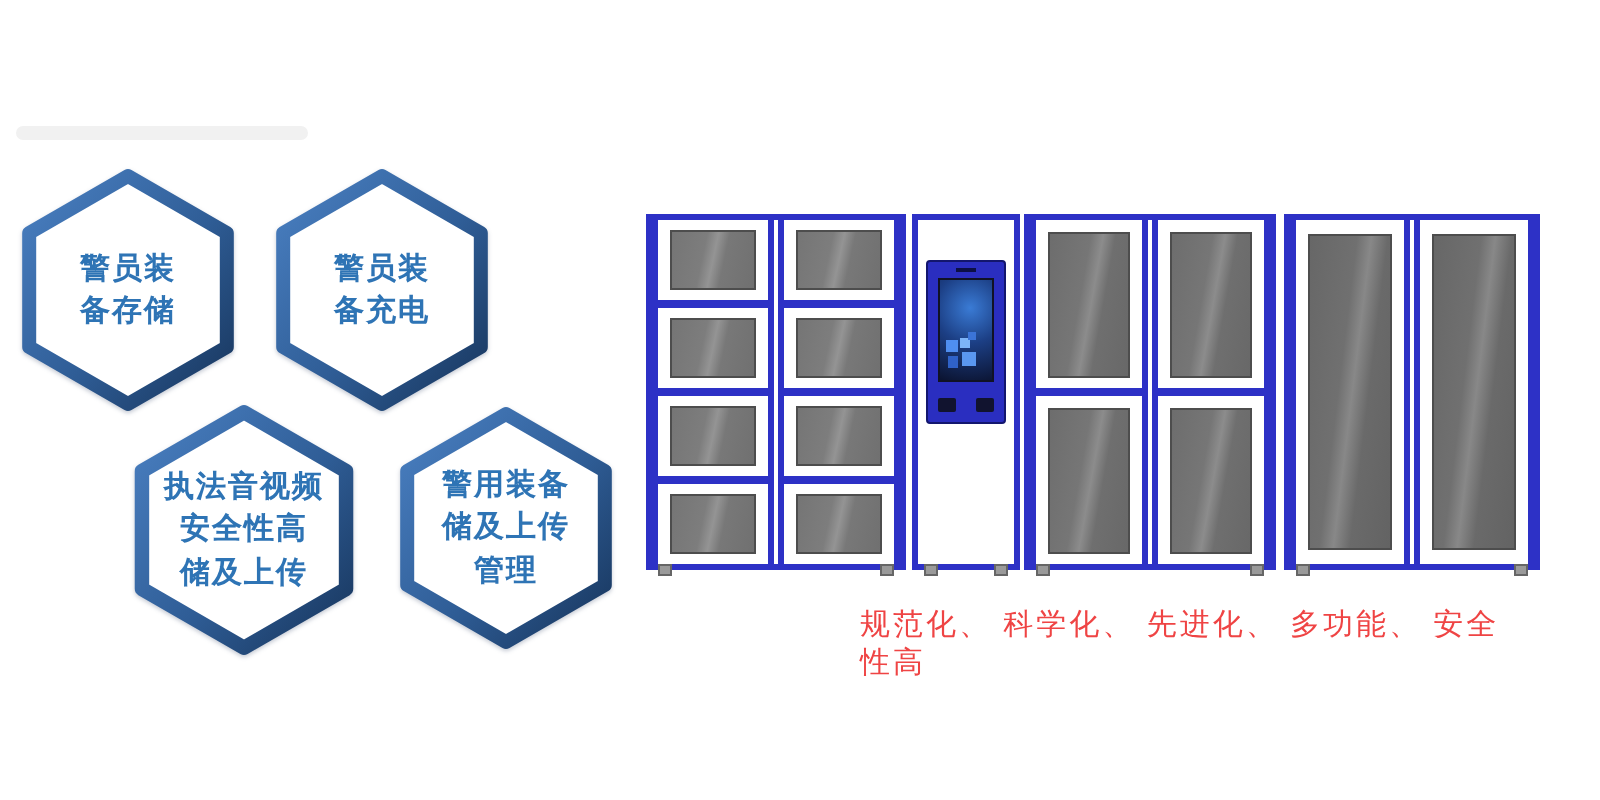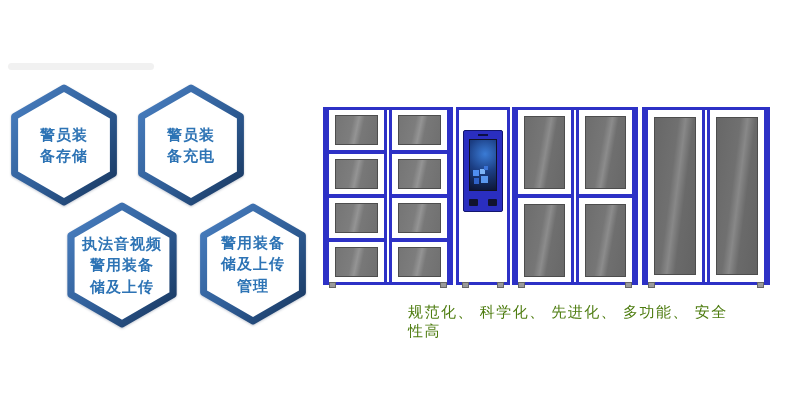--- a/index.html
+++ b/index.html
@@ -63,22 +63,22 @@
             border-radius:1px; }
   .reader-left  { left:5px; }
   .reader-right { right:5px; }
 
   
   .foot { position:absolute; bottom:-6px; width:7px; height:6px; background:#9a9a9a;
           border:1px solid #666; }
   .foot-l { left:3px; } .foot-r { right:3px; }
 
   
-  #tagline { position:absolute; left:408px; top:303px; width:320px;
-             font-size:15px; color:#4d7c0f; letter-spacing:1.5px; }
+  #tagline { position:absolute; left:430px; top:303px; width:320px;
+             font-size:15px; color:#ef4444; letter-spacing:1.5px; }
 </style>
 </head>
 <body>
 
 <div id="stage">
 
   <div class="smudge"></div>
 
   <svg width="0" height="0" style="position:absolute" aria-hidden="true">
     <defs>
@@ -104,21 +104,21 @@
     </svg>
     <div class="hex-label">警员装
 备充电</div>
   </div>
 
   <div class="hex" id="hex-2">
     <svg viewBox="0 0 106 122">
       <polygon points="53,4 102.4,32.5 102.4,89.5 53,118 3.6,89.5 3.6,32.5" fill="#ffffff" stroke="url(#hexGrad)" stroke-width="7" stroke-linejoin="round"></polygon>
     </svg>
     <div class="hex-label">执法音视频
-警用装备
+安全性高
 储及上传</div>
   </div>
 
   <div class="hex" id="hex-3">
     <svg viewBox="0 0 106 122">
       <polygon points="53,4 102.4,32.5 102.4,89.5 53,118 3.6,89.5 3.6,32.5" fill="#ffffff" stroke="url(#hexGrad)" stroke-width="7" stroke-linejoin="round"></polygon>
     </svg>
     <div class="hex-label">警用装备
 储及上传
 管理</div>

